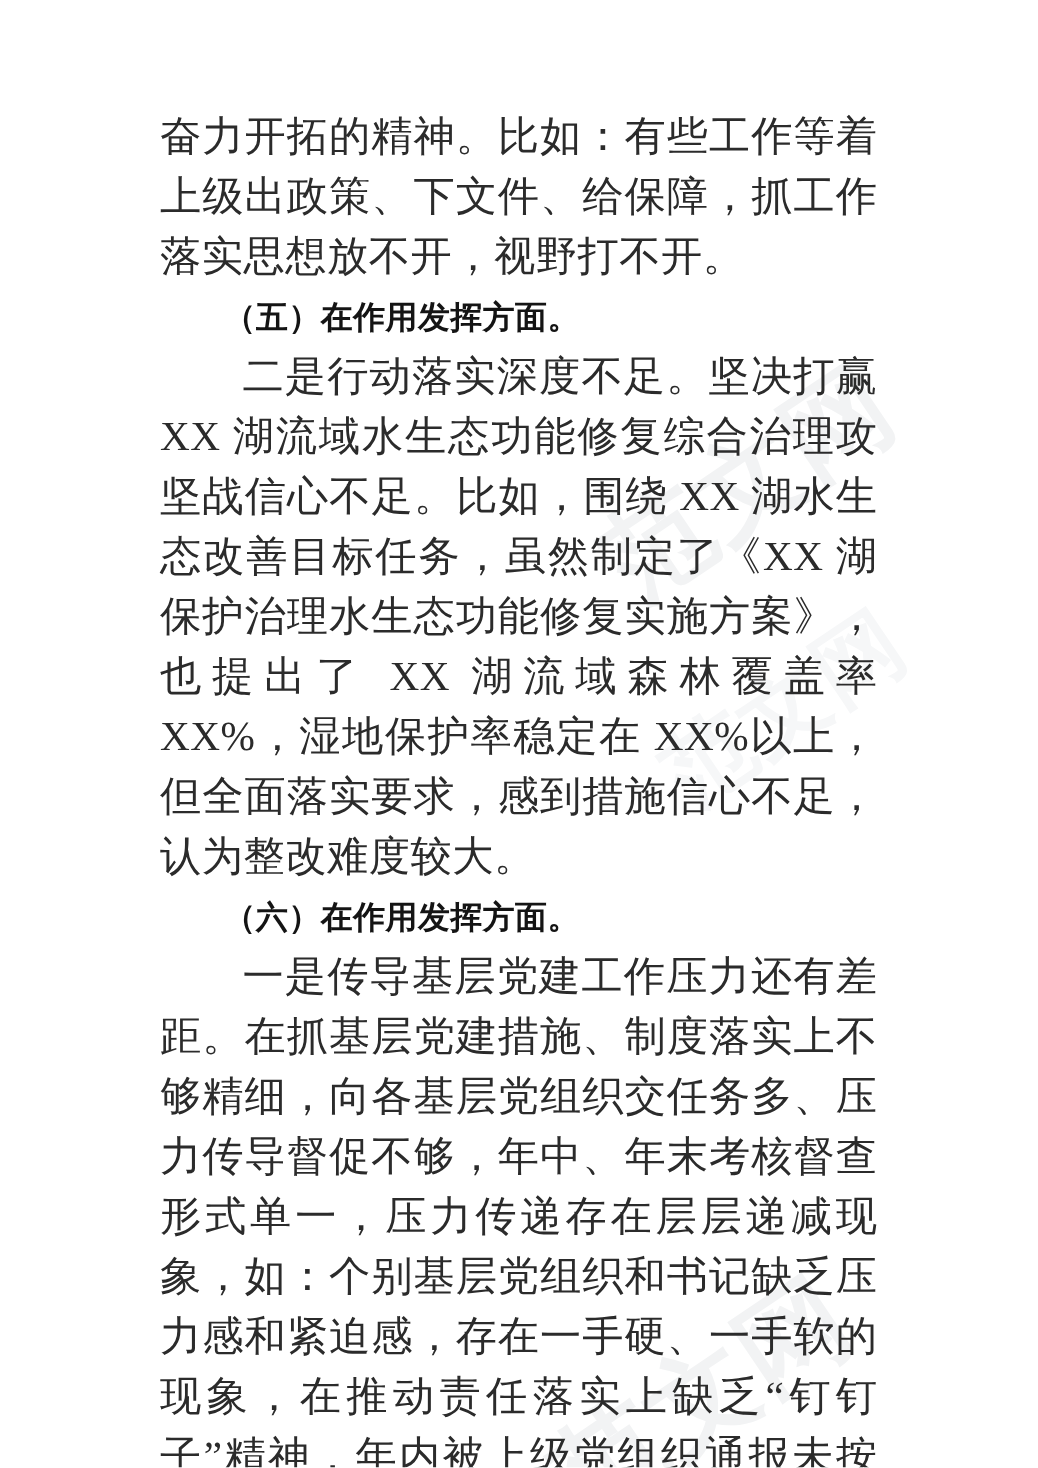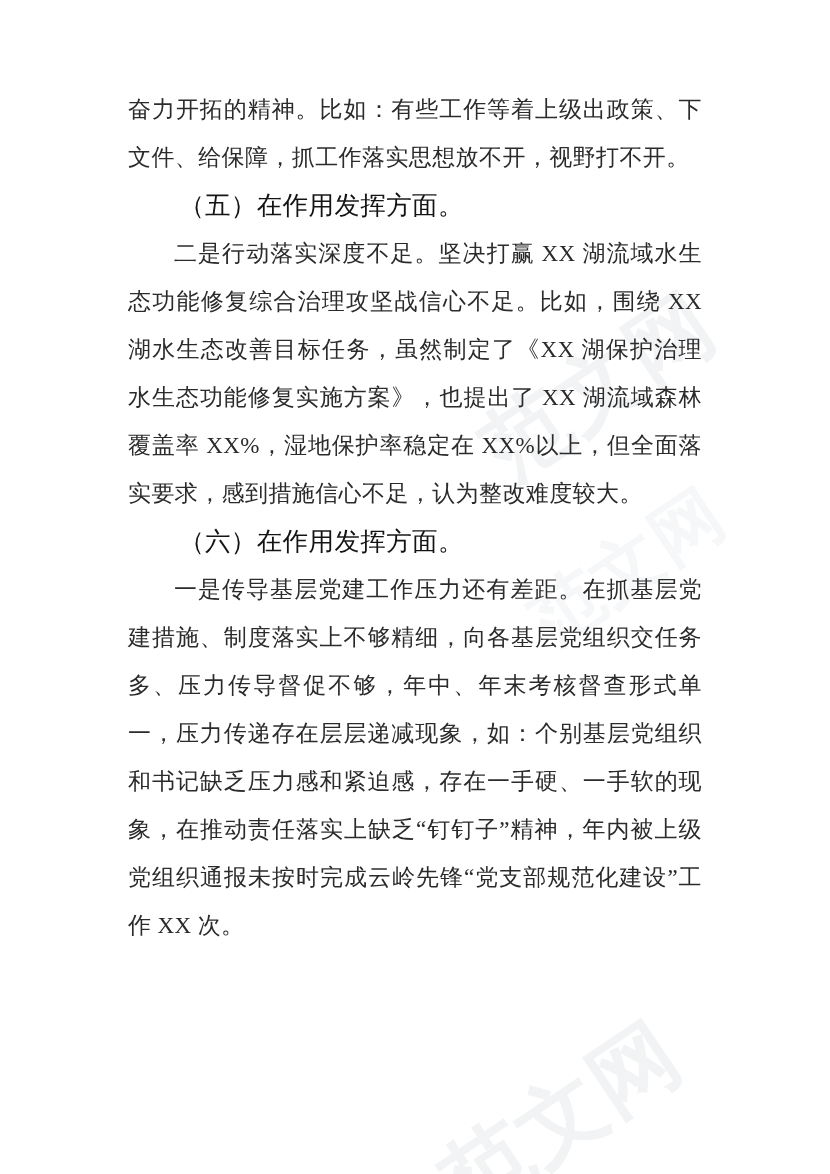--- a/index.html
+++ b/index.html
@@ -53,38 +53,38 @@
   .content {
     position: absolute;
     left: 128px;
     top: 86px;
     width: 574px;
     z-index: 2;
   }
 
   .para {
     margin: 0;
-    font-size: 23px;
+    font-size: 33px;
     line-height: 48px;
     color: #2b2b2b;
     text-align: justify;
     text-justify: inter-ideograph;
     text-indent: 2em;
     font-family: "Liberation Serif", "DejaVu Serif", serif;
     letter-spacing: 0.4px;
   }
   .para.cont {
     text-indent: 0;
   }
   .heading {
     margin: 0;
     font-size: 25.5px;
     line-height: 48px;
     color: #141414;
-    font-weight: 400;
+    font-weight: 700;
     text-indent: 2em;
     text-align: left;
     font-family: "Liberation Serif", "DejaVu Serif", serif;
     letter-spacing: 0.4px;
   }
 </style>
 </head>
 <body>
 
 <div class="page">

